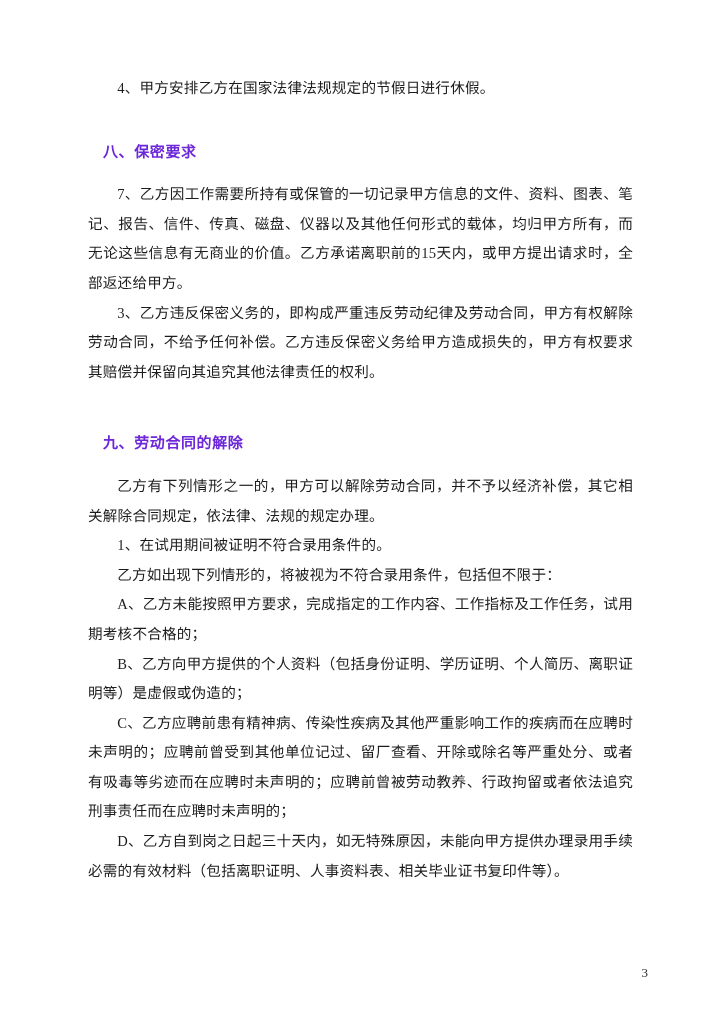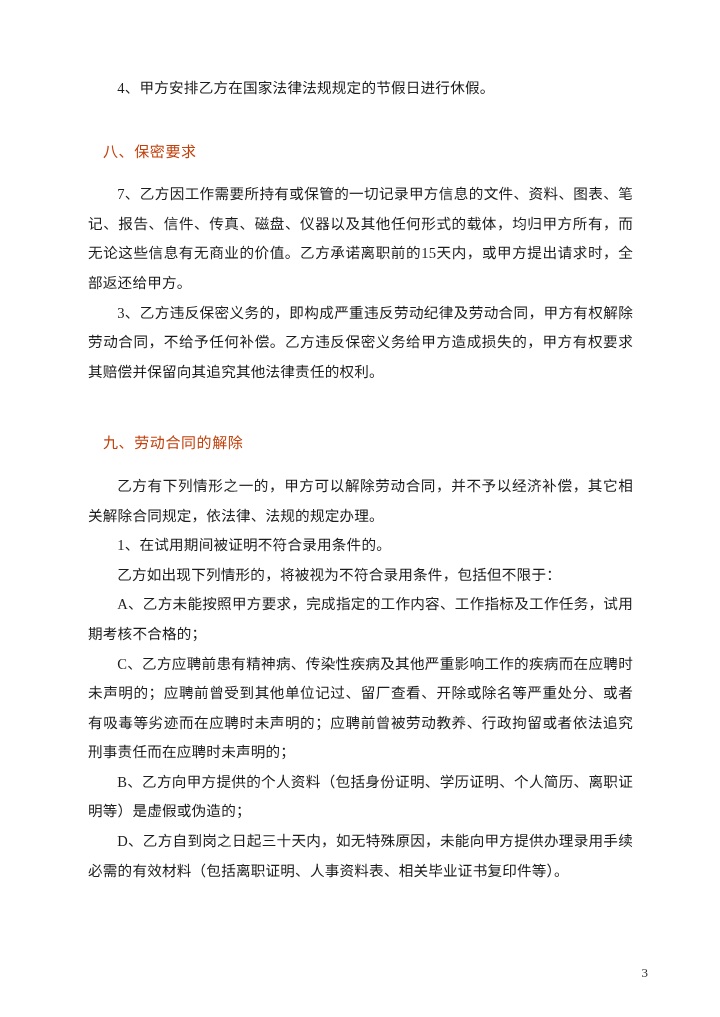--- a/index.html
+++ b/index.html
@@ -35,26 +35,26 @@
     margin: 0;
     letter-spacing: 0.2px;
     word-break: break-all;
     color: #1c1c1c;
   }
   .indent2 {
     text-indent: 2em;
   }
   .heading {
     font-size: 15px;
-    font-weight: normal;
+    font-weight: bold;
     line-height: 29.6px;
     margin: 0;
     text-indent: 1em;
     letter-spacing: 0.6px;
-    color: #c2410c;
+    color: #6d28d9;
   }
   .gap-sm { height: 13px; }
   .gap-lg { height: 34px; }
   .gap-xl { height: 42px; }
 
   .page-number {
     position: absolute;
     right: 72px;
     bottom: 48px;
     font-size: 13px;
@@ -90,23 +90,23 @@
     <div class="gap-sm"></div>
 
     <p class="para indent2">乙方有下列情形之一的，甲方可以解除劳动合同，并不予以经济补偿，其它相关解除合同规定，依法律、法规的规定办理。</p>
 
     <p class="para indent2">1、在试用期间被证明不符合录用条件的。</p>
 
     <p class="para indent2">乙方如出现下列情形的，将被视为不符合录用条件，包括但不限于：</p>
 
     <p class="para indent2">A、乙方未能按照甲方要求，完成指定的工作内容、工作指标及工作任务，试用期考核不合格的；</p>
 
+    <p class="para indent2">B、乙方向甲方提供的个人资料（包括身份证明、学历证明、个人简历、离职证明等）是虚假或伪造的；</p>
+
     <p class="para indent2">C、乙方应聘前患有精神病、传染性疾病及其他严重影响工作的疾病而在应聘时未声明的；应聘前曾受到其他单位记过、留厂查看、开除或除名等严重处分、或者有吸毒等劣迹而在应聘时未声明的；应聘前曾被劳动教养、行政拘留或者依法追究刑事责任而在应聘时未声明的；</p>
-
-    <p class="para indent2">B、乙方向甲方提供的个人资料（包括身份证明、学历证明、个人简历、离职证明等）是虚假或伪造的；</p>
 
     <p class="para indent2">D、乙方自到岗之日起三十天内，如无特殊原因，未能向甲方提供办理录用手续必需的有效材料（包括离职证明、人事资料表、相关毕业证书复印件等）。</p>
 
   </div>
 
   <div class="page-number">3</div>
 
 </div>
 
 </body></html>

